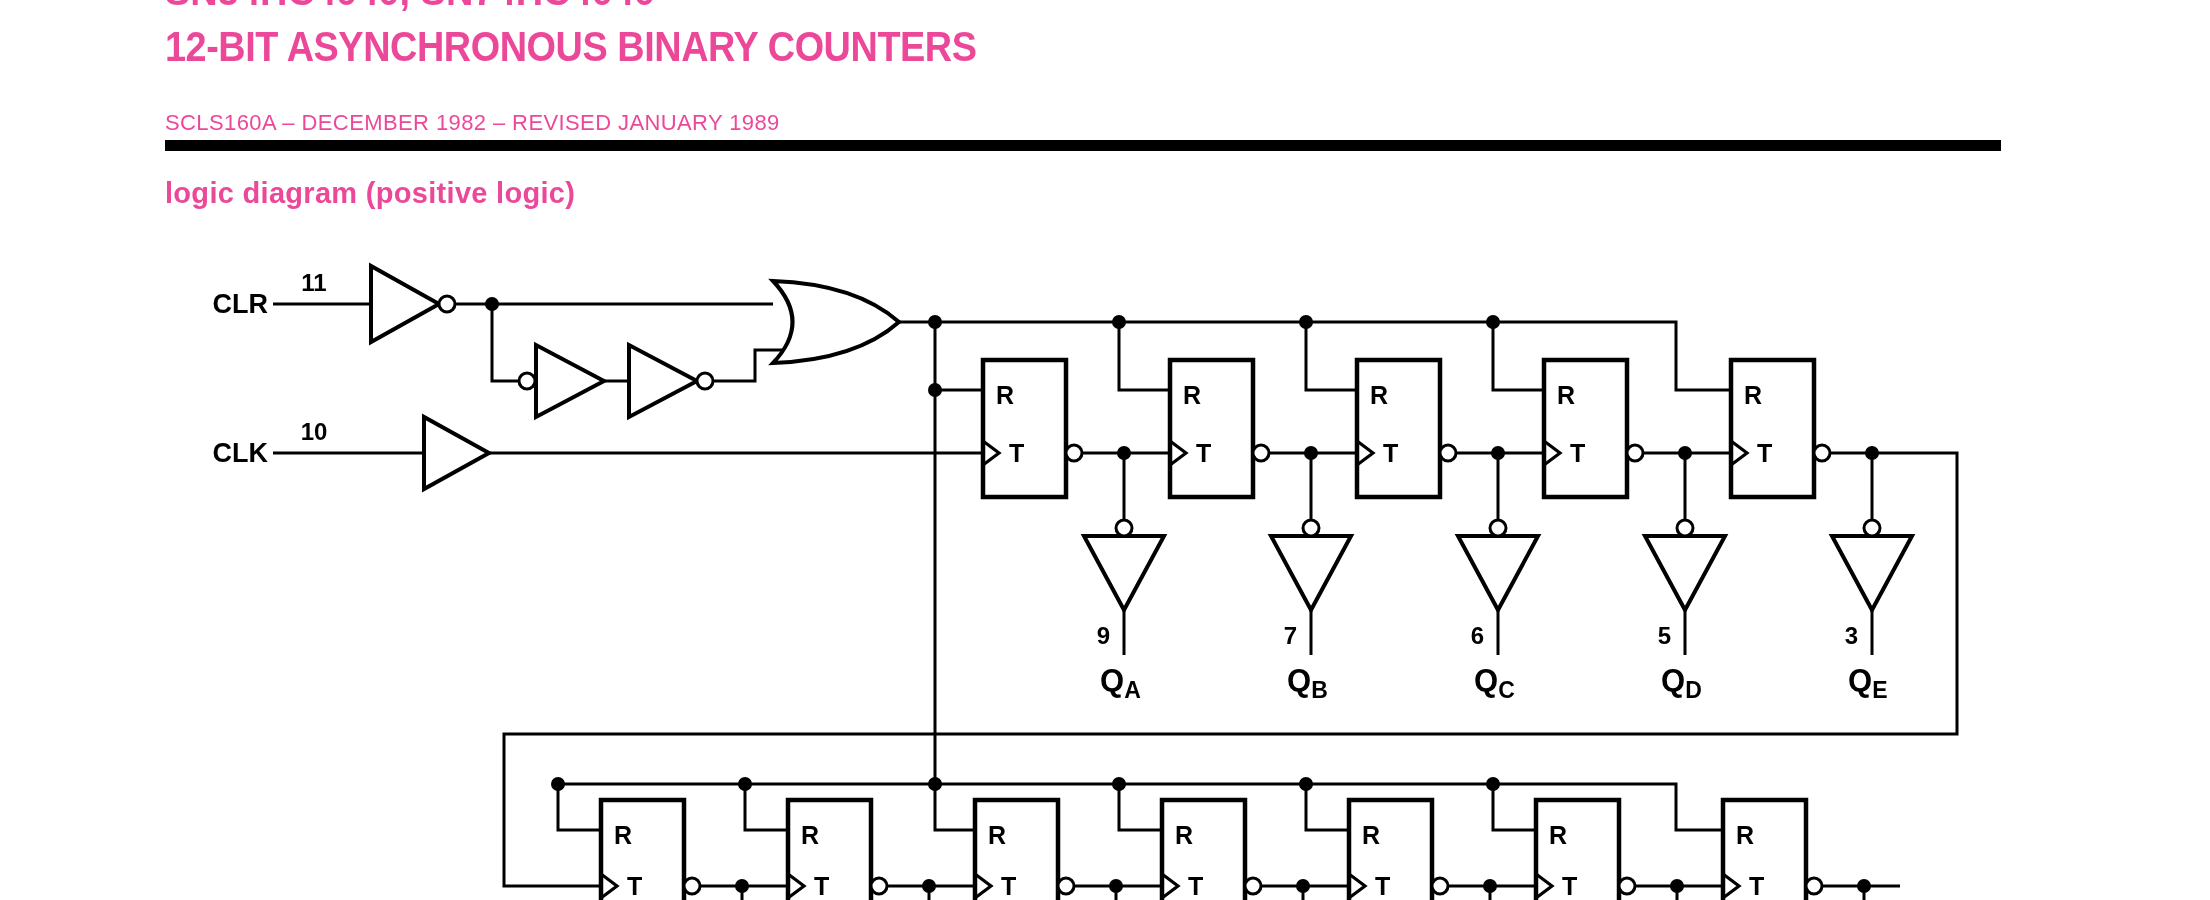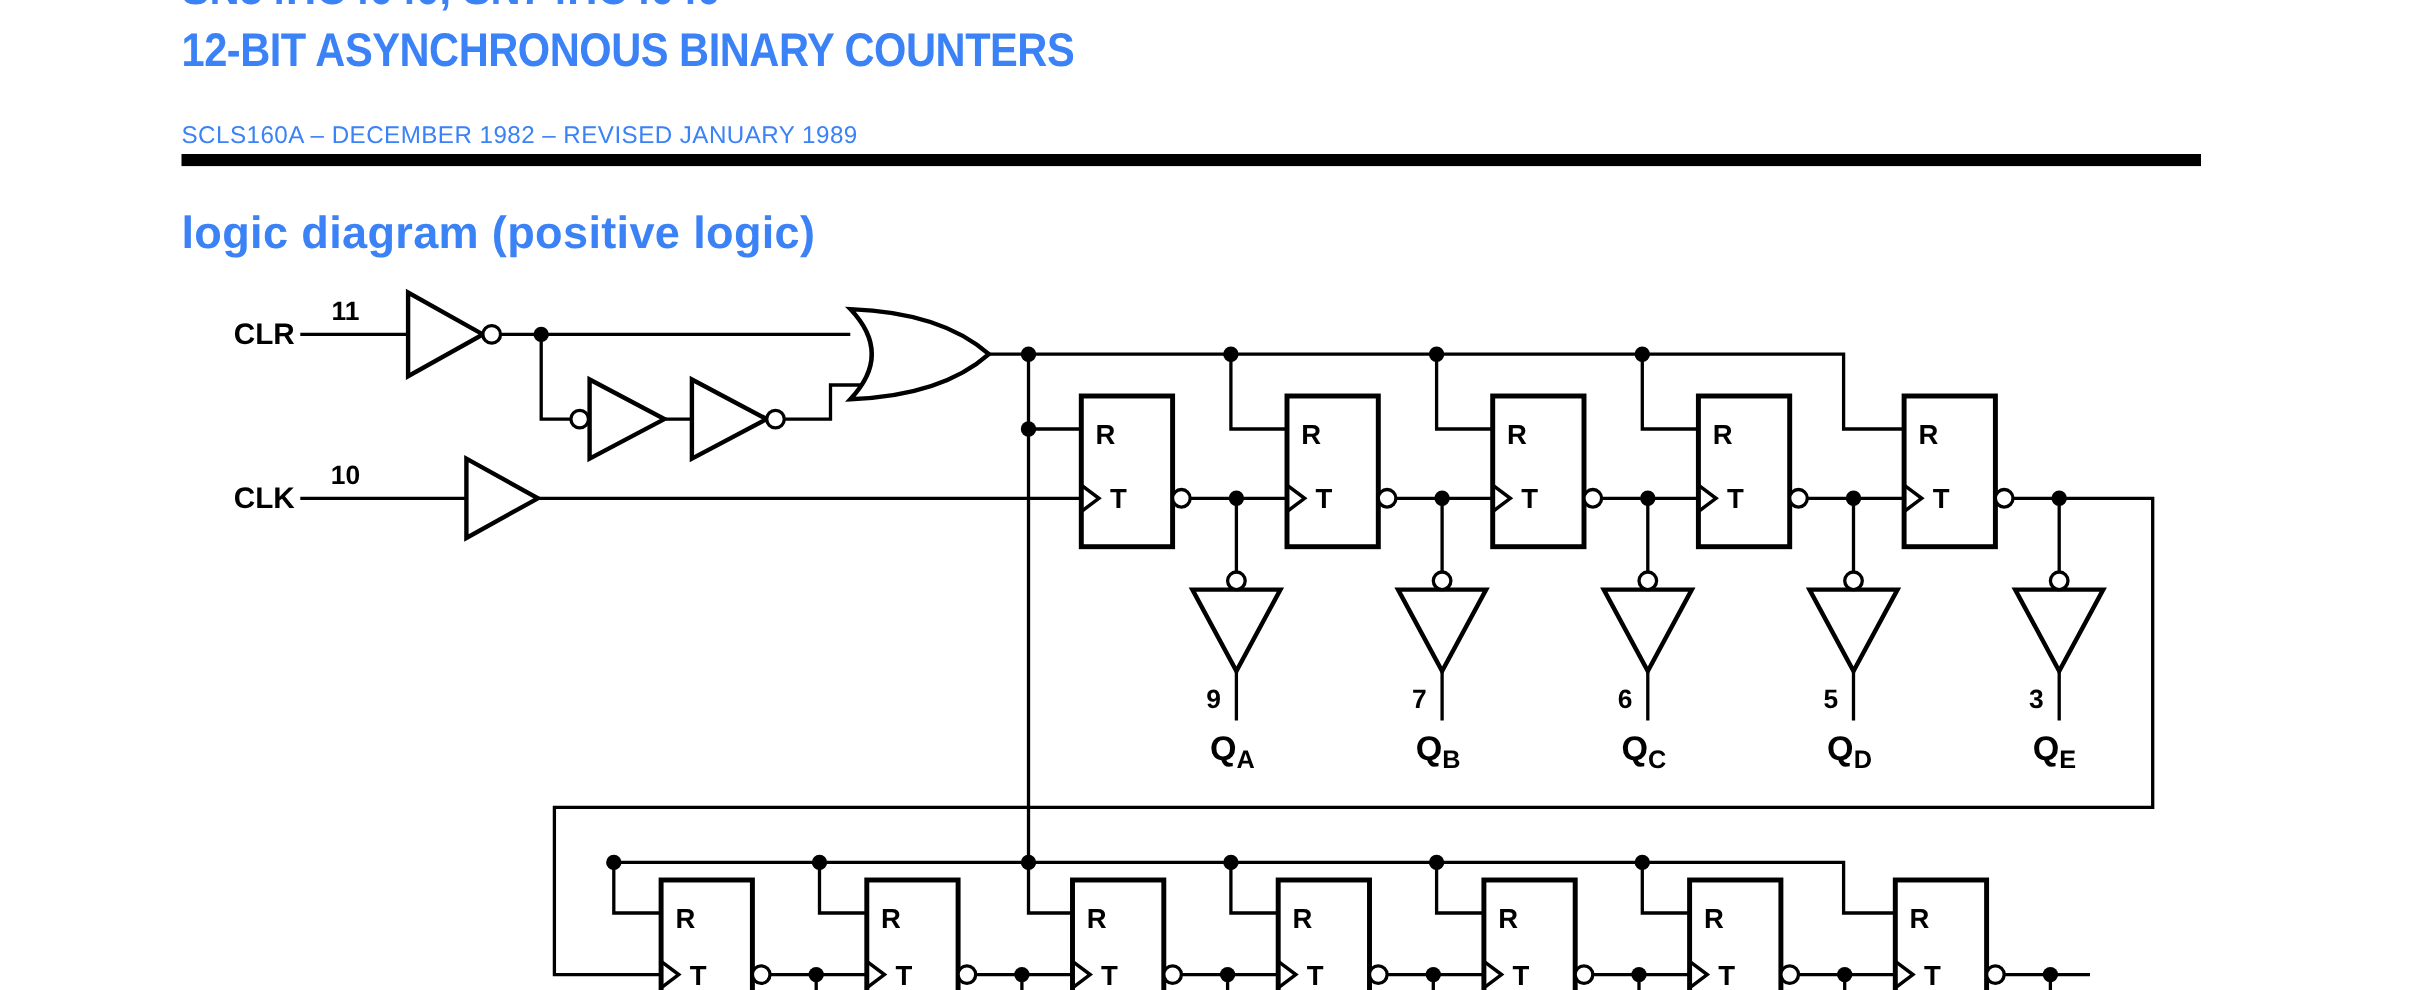--- a/index.html
+++ b/index.html
@@ -1,24 +1,24 @@
 <!DOCTYPE html>
 <html><head>
 <meta charset="utf-8">
 <style>
   html,body{margin:0;padding:0;background:#fff;}
   .page{position:relative;width:2001px;height:900px;background:#fff;overflow:hidden;
-        font-family:"Liberation Sans",sans-serif;color:#3b82f6;}
+        font-family:"Liberation Sans",sans-serif;color:#ec4899;}
   .abs{position:absolute;}
   .clipped{left:165px;top:-29px;font-size:38px;font-weight:700;white-space:nowrap;}
   .title{left:165px;top:22px;font-size:43px;font-weight:700;transform:scaleX(.88);
          transform-origin:left center;white-space:nowrap;letter-spacing:-.5px;}
   .doccode{left:165px;top:110px;font-size:22px;letter-spacing:.4px;white-space:nowrap;}
   .rule{left:165px;top:140px;width:1849px;height:11px;background:#000;}
-  .heading{left:165px;top:188px;font-size:41px;font-weight:700;letter-spacing:.3px;white-space:nowrap;}
+  .heading{left:165px;top:177px;font-size:29px;font-weight:700;letter-spacing:.3px;white-space:nowrap;}
   svg{position:absolute;left:0;top:0;}
   .wire{stroke:#000;stroke-width:3;fill:none;}
   .gate{fill:#fff;stroke:#000;stroke-width:4;stroke-linejoin:miter;}
   .ffbox{fill:#fff;stroke:#000;stroke-width:4.5;}
   .wedge{fill:none;stroke:#000;stroke-width:3.2;}
   .dot{fill:#000;stroke:none;}
   .bubble{fill:#fff;stroke:#000;stroke-width:3;}
   .lbl{font-family:"Liberation Sans",sans-serif;font-weight:700;fill:#000;}
   .t23{font-size:23px;}.t24{font-size:24px;}.t25{font-size:25px;}
   .t27{font-size:27px;}.t31{font-size:31px;}

